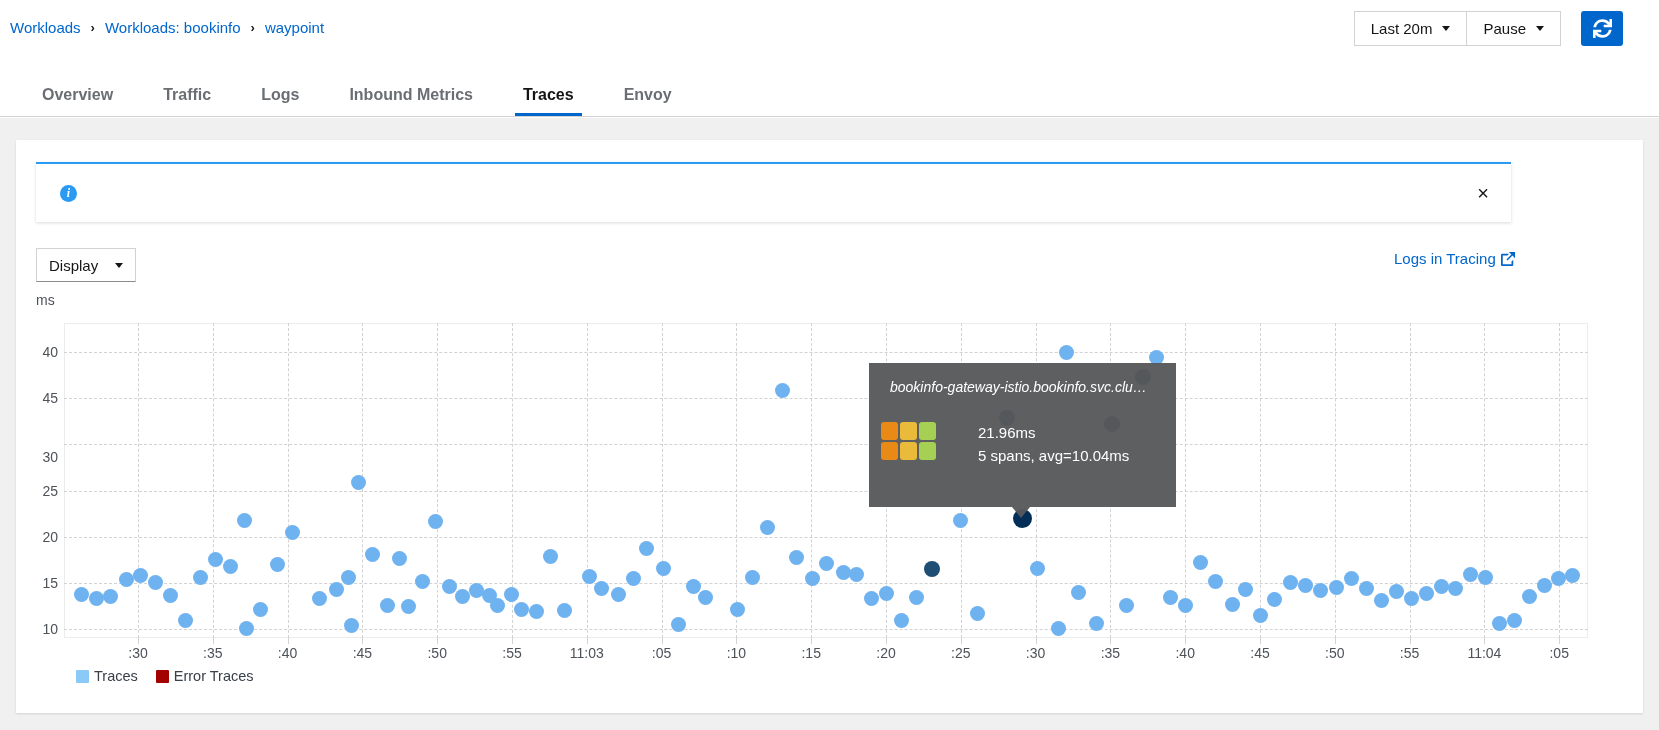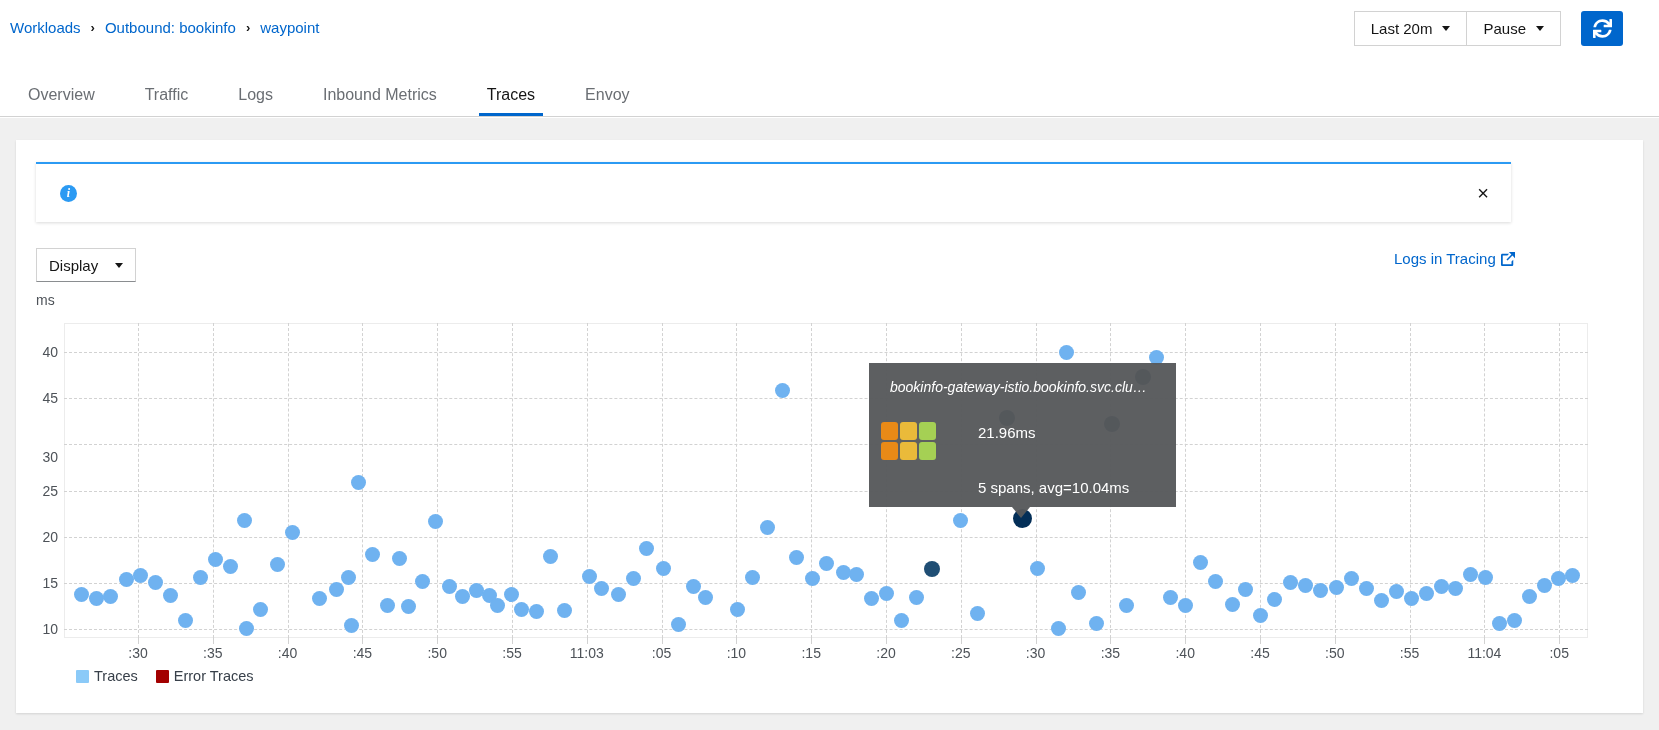--- a/index.html
+++ b/index.html
@@ -12,21 +12,21 @@
   .breadcrumb a { color:#0066cc; text-decoration:none; cursor:pointer; }
   .breadcrumb .sep { color:#151515; font-size:13px; font-weight:bold; margin:0 10px; }
 
   .toolbar { position:absolute; right:98px; top:11px; display:flex; height:35px; border:1px solid #d2d2d2; background:#fff; }
   .tb-btn { display:flex; align-items:center; gap:10px; padding:0 16px; font-size:15px; color:#151515; cursor:pointer; background:#fff; border:none; }
   .tb-div { width:1px; background:#d2d2d2; }
   .caret { width:0; height:0; border-left:4.5px solid transparent; border-right:4.5px solid transparent; border-top:5px solid #151515; display:inline-block; }
   .refresh-btn { position:absolute; right:98px; top:11px; transform:translateX(62px); width:42px; height:35px; background:#0066cc; border:none; border-radius:3px; color:#fff; cursor:pointer; display:flex; align-items:center; justify-content:center; }
 
   
-  .tabs { position:absolute; left:0; top:80px; width:1659px; height:37px; display:flex; padding-left:20px; border-bottom:1px solid #d2d2d2; background:#fff; }
+  .tabs { position:absolute; left:0; top:80px; width:1659px; height:37px; display:flex; padding-left:34px; border-bottom:1px solid #d2d2d2; background:#fff;font-weight:bold; }
   .tab { font-size:16px; color:#6a6e73; margin-right:34px; padding:6px 8px 12px 8px; cursor:pointer; border-bottom:3px solid transparent; white-space:nowrap; }
   .tab.active { color:#151515; border-bottom-color:#0066cc; }
 
   
   .gray-band { position:absolute; left:0; top:118px; width:1659px; height:612px; background:#f0f0f0; }
   .card { position:absolute; left:16px; top:140px; width:1627px; height:573px; background:#fff; box-shadow:0 1px 2px rgba(3,3,3,.12); }
 
   
   .alert { position:absolute; left:36px; top:162px; width:1475px; height:60px; background:#fff;
            border-top:2px solid #2b9af3; box-shadow:0 1px 3px rgba(3,3,3,.15); display:flex; align-items:center; }
@@ -55,33 +55,33 @@
   .legend-item { display:flex; align-items:center; gap:5px; cursor:pointer; }
   .legend-swatch { width:13px; height:13px; border-radius:1px; }
   .legend-label { font-size:14.5px; color:#38404a; }
 
   
   .chart-tooltip { position:absolute; left:869px; top:363px; width:307px; height:144px; background:rgba(86,88,91,0.96); color:#fff; z-index:5; }
   .tt-title { position:absolute; left:21px; top:16px; font-size:14px; white-space:nowrap;font-style:italic; }
   .tt-heatmap { position:absolute; left:12px; top:59px; display:grid; grid-template-columns:repeat(3,17px); grid-auto-rows:18px; gap:2px; }
   .tt-cell { border-radius:3px; }
   .tt-duration { position:absolute; left:109px; top:61px; font-size:15px; }
-  .tt-spans { position:absolute; left:109px; top:84px; font-size:15px;margin-top:32px; }
+  .tt-spans { position:absolute; left:109px; top:84px; font-size:15px; }
   .tt-caret { position:absolute; left:1012px; top:507px; width:0; height:0; z-index:5;
               border-left:9px solid transparent; border-right:9px solid transparent; border-top:11px solid rgba(86,88,91,0.96); }
 </style>
 </head>
 <body>
 
 <div id="page">
 
   <nav class="breadcrumb" id="breadcrumb">
       <a>Workloads</a>
       <span class="sep">›</span>
-      <a>Outbound: bookinfo</a>
+      <a>Workloads: bookinfo</a>
       <span class="sep">›</span>
       <a>waypoint</a>
     </nav>
 
   <div class="toolbar">
     <button class="tb-btn">
       <span>Last 20m</span>
       <span class="caret"></span>
     </button>
     <div class="tb-div"></div>

